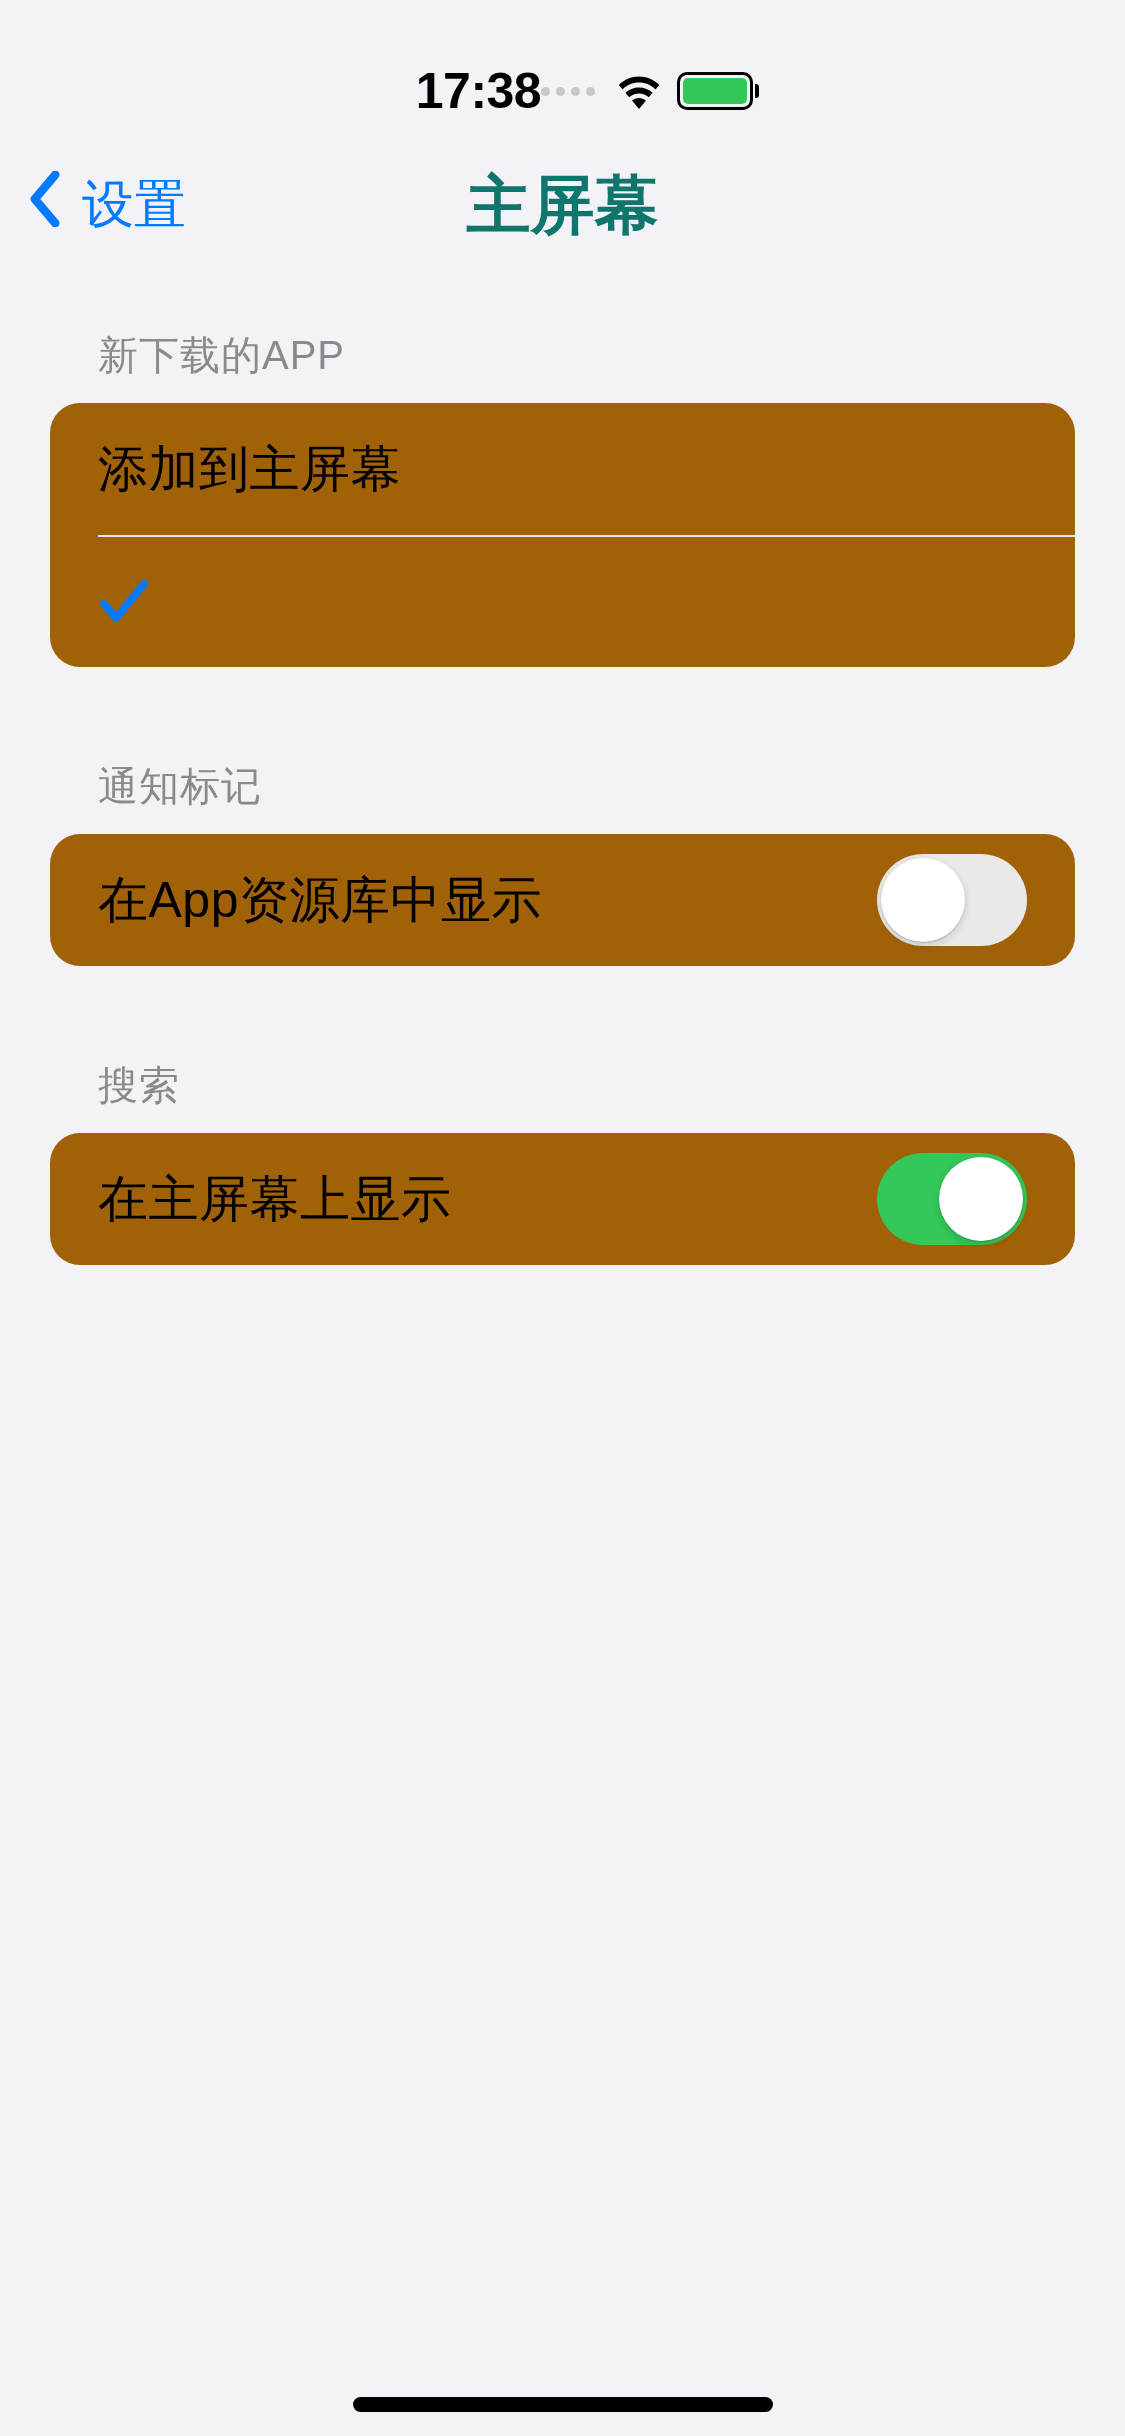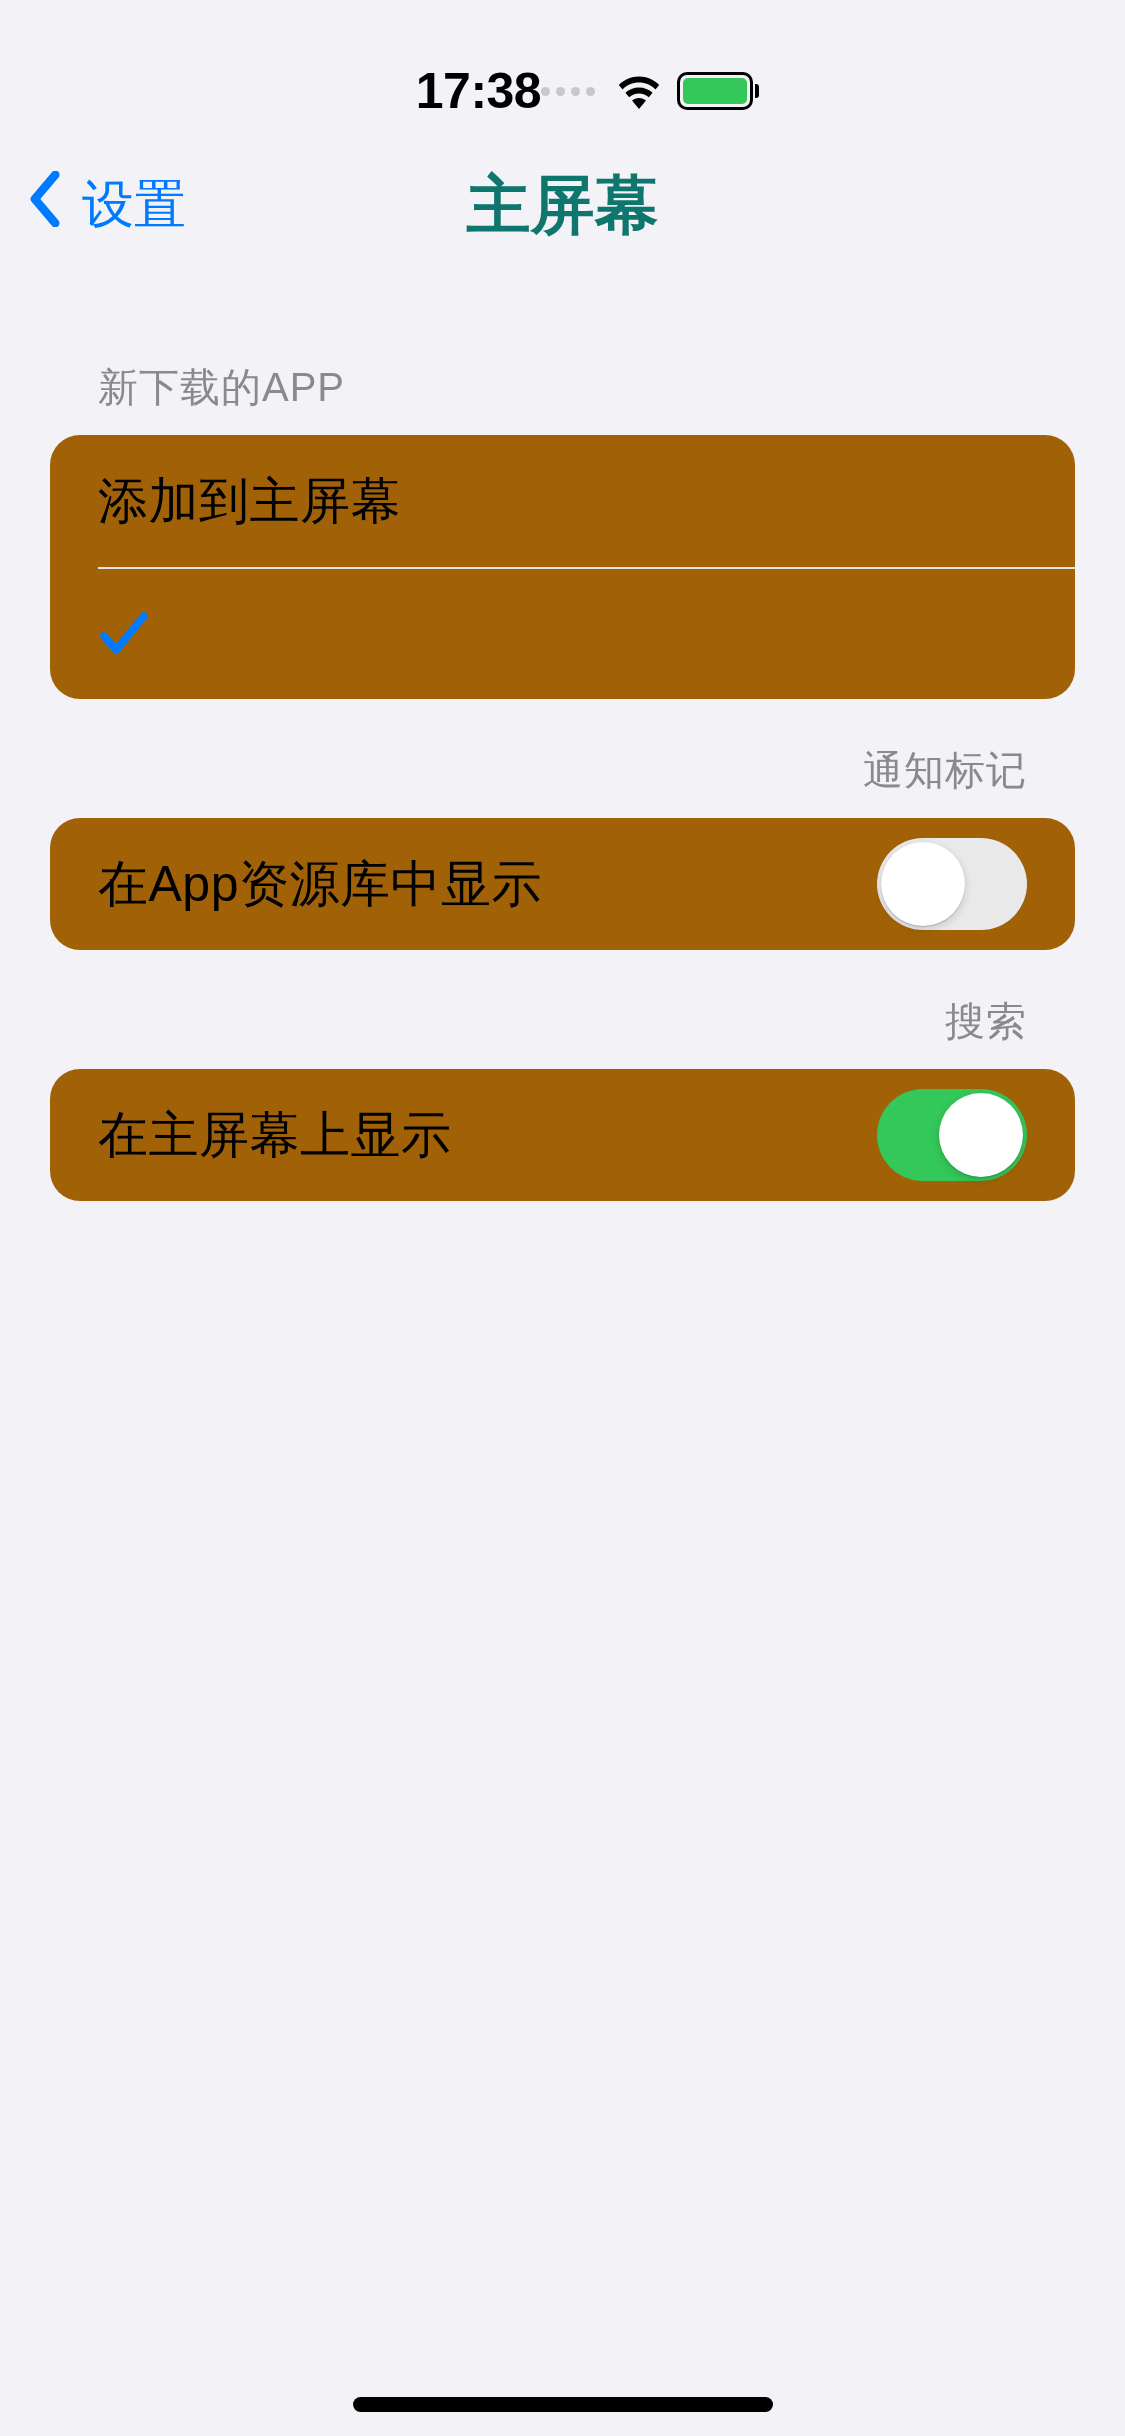--- a/index.html
+++ b/index.html
@@ -100,26 +100,25 @@
       position: absolute;
       left: 50%;
       transform: translateX(-50%);
       font-size: 64px;
       font-weight: 600;
       color: #0f766e;
     }
 
     
     .section {
-      margin-top: 90px;
+      margin-top: 58px;
       padding: 0 50px;
     }
     .section + .section {
-      margin-top: 44px;
-      text-align: right;
+      margin-top: 92px;
     }
     .section-header {
       font-size: 40px;
       color: #8a8a8e;
       padding: 0 48px 20px 48px;
       letter-spacing: 1px;
     }
     .group {
       background: #a16207;
       border-radius: 30px;

